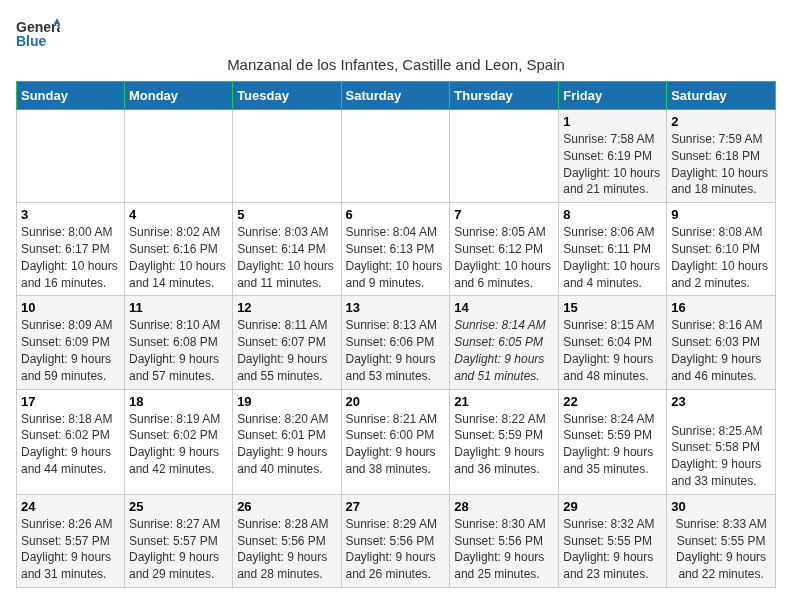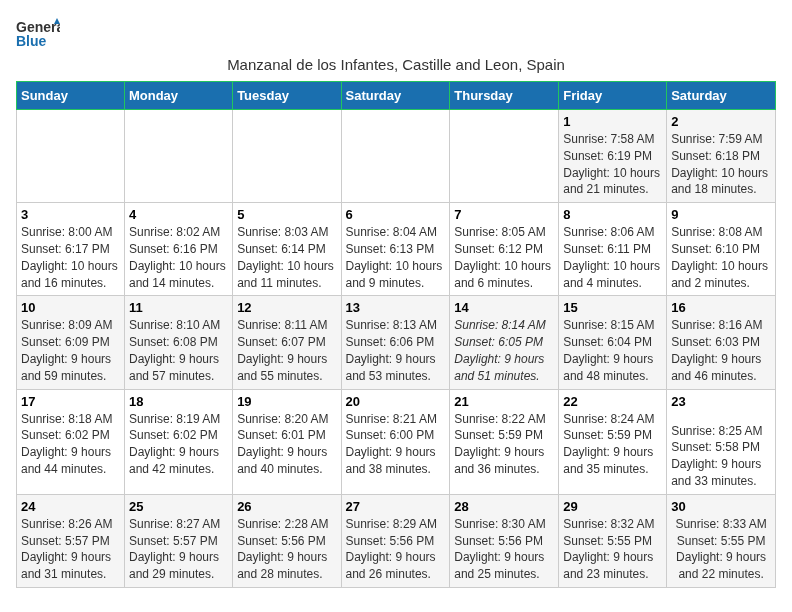--- a/index.html
+++ b/index.html
@@ -262,21 +262,21 @@
 Daylight: 9 hours and 31 minutes.</div>
         </td>
         <td>
           <span class="day-num">25</span>
           <div class="day-info" style="white-space: pre-line;">Sunrise: 8:27 AM
 Sunset: 5:57 PM
 Daylight: 9 hours and 29 minutes.</div>
         </td>
         <td>
           <span class="day-num">26</span>
-          <div class="day-info" style="white-space: pre-line;">Sunrise: 2:28 AM
+          <div class="day-info" style="white-space: pre-line;">Sunrise: 8:28 AM
 Sunset: 5:56 PM
 Daylight: 9 hours and 28 minutes.</div>
         </td>
         <td>
           <span class="day-num">27</span>
           <div class="day-info" style="white-space: pre-line;">Sunrise: 8:29 AM
 Sunset: 5:56 PM
 Daylight: 9 hours and 26 minutes.</div>
         </td>
         <td>

